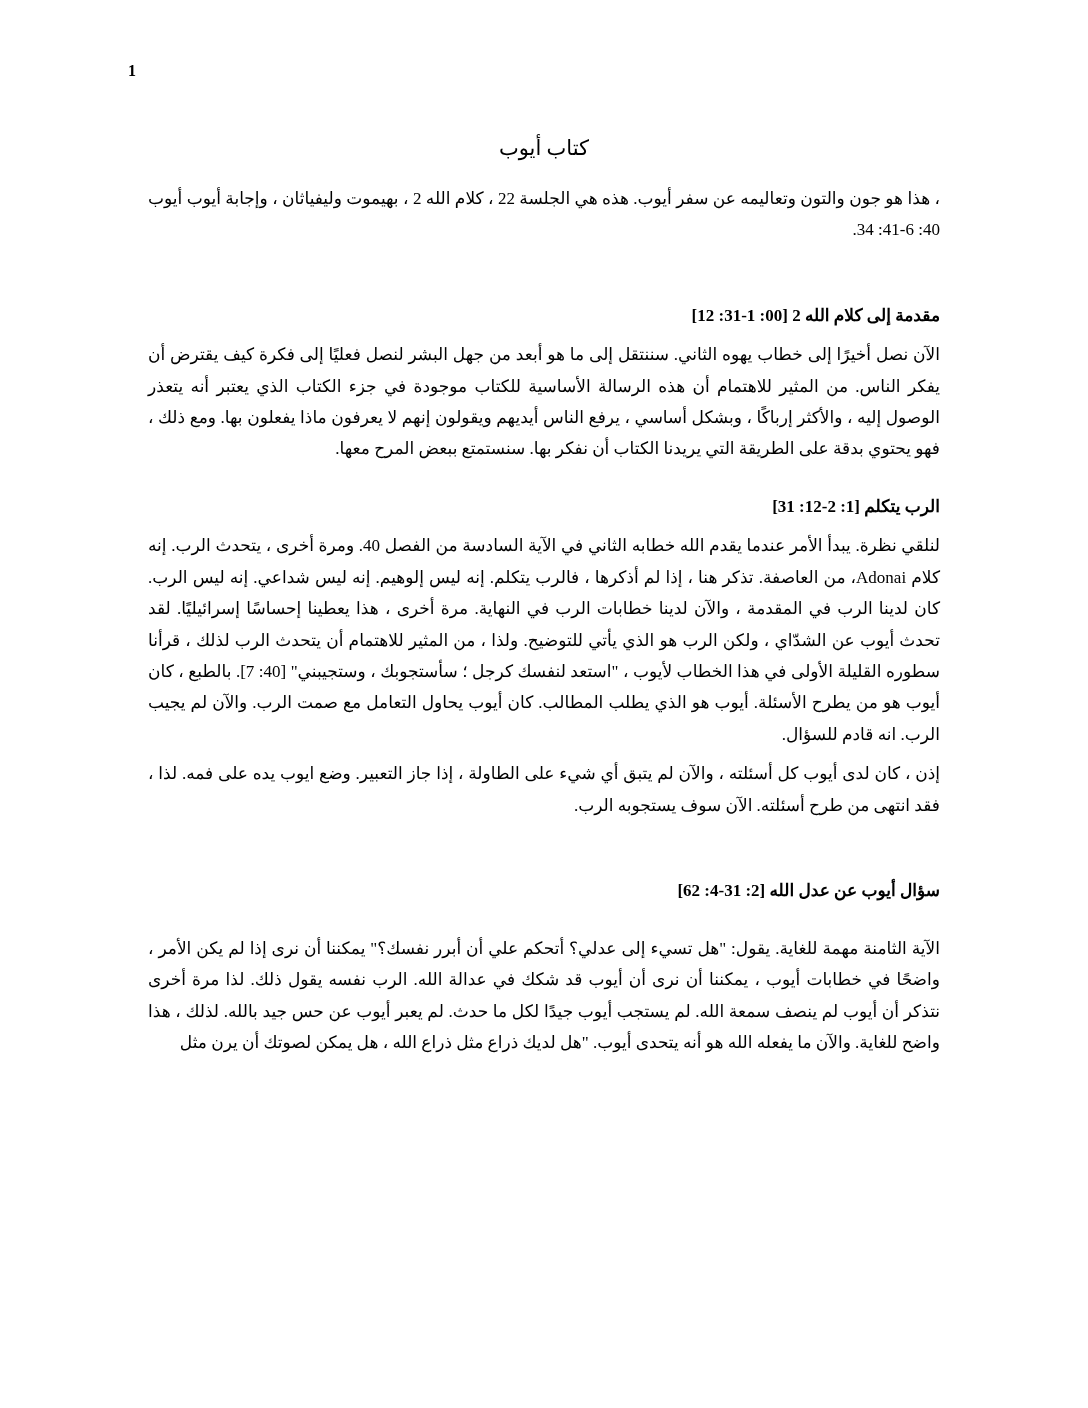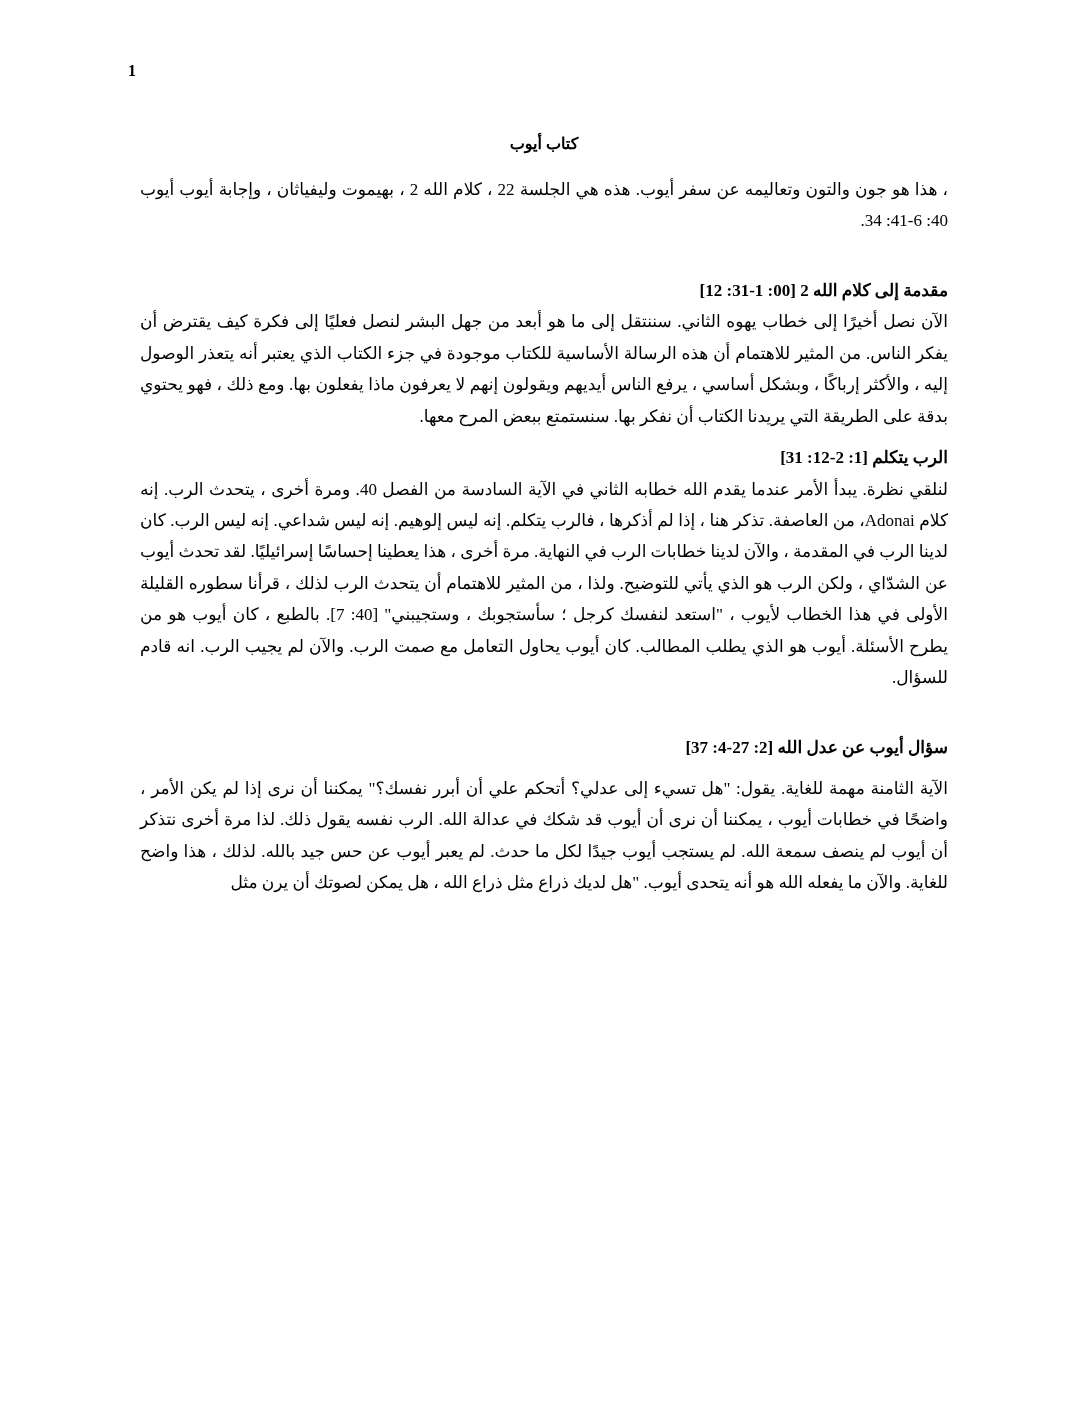--- a/index.html
+++ b/index.html
@@ -31,44 +31,44 @@
     position: absolute;
     top: 130px;
     left: 140px;
     right: 140px;
     width: 808px;
   }
   .title-block {
     text-align: center;
   }
   .title-line {
-    font-size: 16px;
-    font-weight: bold;
+    font-size: 21px;
+    font-weight: normal;
     line-height: 1.75;
     direction: rtl;
     unicode-bidi: isolate;
   }
   .para {
     font-size: 17px;
     line-height: 1.85;
     text-align: justify;
     direction: rtl;
     unicode-bidi: isolate;
-    margin: 0;
+    margin: 8px;
   }
   .intro-para {
     margin-top: 16px;
   }
   .heading {
     font-size: 17px;
     font-weight: bold;
     line-height: 1.85;
     direction: rtl;
     unicode-bidi: isolate;
-    margin: 0;
+    margin: 8px;
   }
   .spacer-lg { height: 38px; }
   .spacer-sm { height: 10px; }
 </style>
 </head>
 <body>
 
 <div class="page">
 
   <div class="page-number">1</div>
@@ -83,21 +83,22 @@
 
     <div class="spacer-lg"></div>
 
     <div class="heading">مقدمة إلى كلام الله 2 [00: 1-31: 12]</div>
     <p class="para">الآن نصل أخيرًا إلى خطاب يهوه الثاني. سننتقل إلى ما هو أبعد من جهل البشر لنصل فعليًا إلى فكرة كيف يقترض أن يفكر الناس. من المثير للاهتمام أن هذه الرسالة الأساسية للكتاب موجودة في جزء الكتاب الذي يعتبر أنه يتعذر الوصول إليه ، والأكثر إرباكًا ، وبشكل أساسي ، يرفع الناس أيديهم ويقولون إنهم لا يعرفون ماذا يفعلون بها. ومع ذلك ، فهو يحتوي بدقة على الطريقة التي يريدنا الكتاب أن نفكر بها. سنستمتع ببعض المرح معها.</p>
 
     <div class="spacer-sm"></div>
 
     <div class="heading">الرب يتكلم [1: 2-12: 31]</div>
     <p class="para">لنلقي نظرة. يبدأ الأمر عندما يقدم الله خطابه الثاني في الآية السادسة من الفصل 40. ومرة أخرى ، يتحدث الرب. إنه كلام Adonai، من العاصفة. تذكر هنا ، إذا لم أذكرها ، فالرب يتكلم. إنه ليس إلوهيم. إنه ليس شداعي. إنه ليس الرب. كان لدينا الرب في المقدمة ، والآن لدينا خطابات الرب في النهاية. مرة أخرى ، هذا يعطينا إحساسًا إسرائيليًا. لقد تحدث أيوب عن الشدّاي ، ولكن الرب هو الذي يأتي للتوضيح. ولذا ، من المثير للاهتمام أن يتحدث الرب لذلك ، قرأنا سطوره القليلة الأولى في هذا الخطاب لأيوب ، "استعد لنفسك كرجل ؛ سأستجوبك ، وستجيبني" [40: 7]. بالطبع ، كان أيوب هو من يطرح الأسئلة. أيوب هو الذي يطلب المطالب. كان أيوب يحاول التعامل مع صمت الرب. والآن لم يجيب الرب. انه قادم للسؤال.</p>
+    <p class="para">إذن ، كان لدى أيوب كل أسئلته ، والآن لم يتبق أي شيء على الطاولة ، إذا جاز التعبير. وضع ايوب يده على فمه. لذا ، فقد انتهى من طرح أسئلته. الآن سوف يستجوبه الرب.</p>
 
     <div class="spacer-lg"></div>
 
-    <div class="heading">سؤال أيوب عن عدل الله [2: 27-4: 37]</div>
+    <div class="heading">سؤال أيوب عن عدل الله [2: 31-4: 62]</div>
     <div class="spacer-sm"></div>
     <p class="para">الآية الثامنة مهمة للغاية. يقول: "هل تسيء إلى عدلي؟ أتحكم علي أن أبرر نفسك؟" يمكننا أن نرى إذا لم يكن الأمر ، واضحًا في خطابات أيوب ، يمكننا أن نرى أن أيوب قد شكك في عدالة الله. الرب نفسه يقول ذلك. لذا مرة أخرى نتذكر أن أيوب لم ينصف سمعة الله. لم يستجب أيوب جيدًا لكل ما حدث. لم يعبر أيوب عن حس جيد بالله. لذلك ، هذا واضح للغاية. والآن ما يفعله الله هو أنه يتحدى أيوب. "هل لديك ذراع مثل ذراع الله ، هل يمكن لصوتك أن يرن مثل</p>
 
   </div>
 </div>
 
 </body></html>

